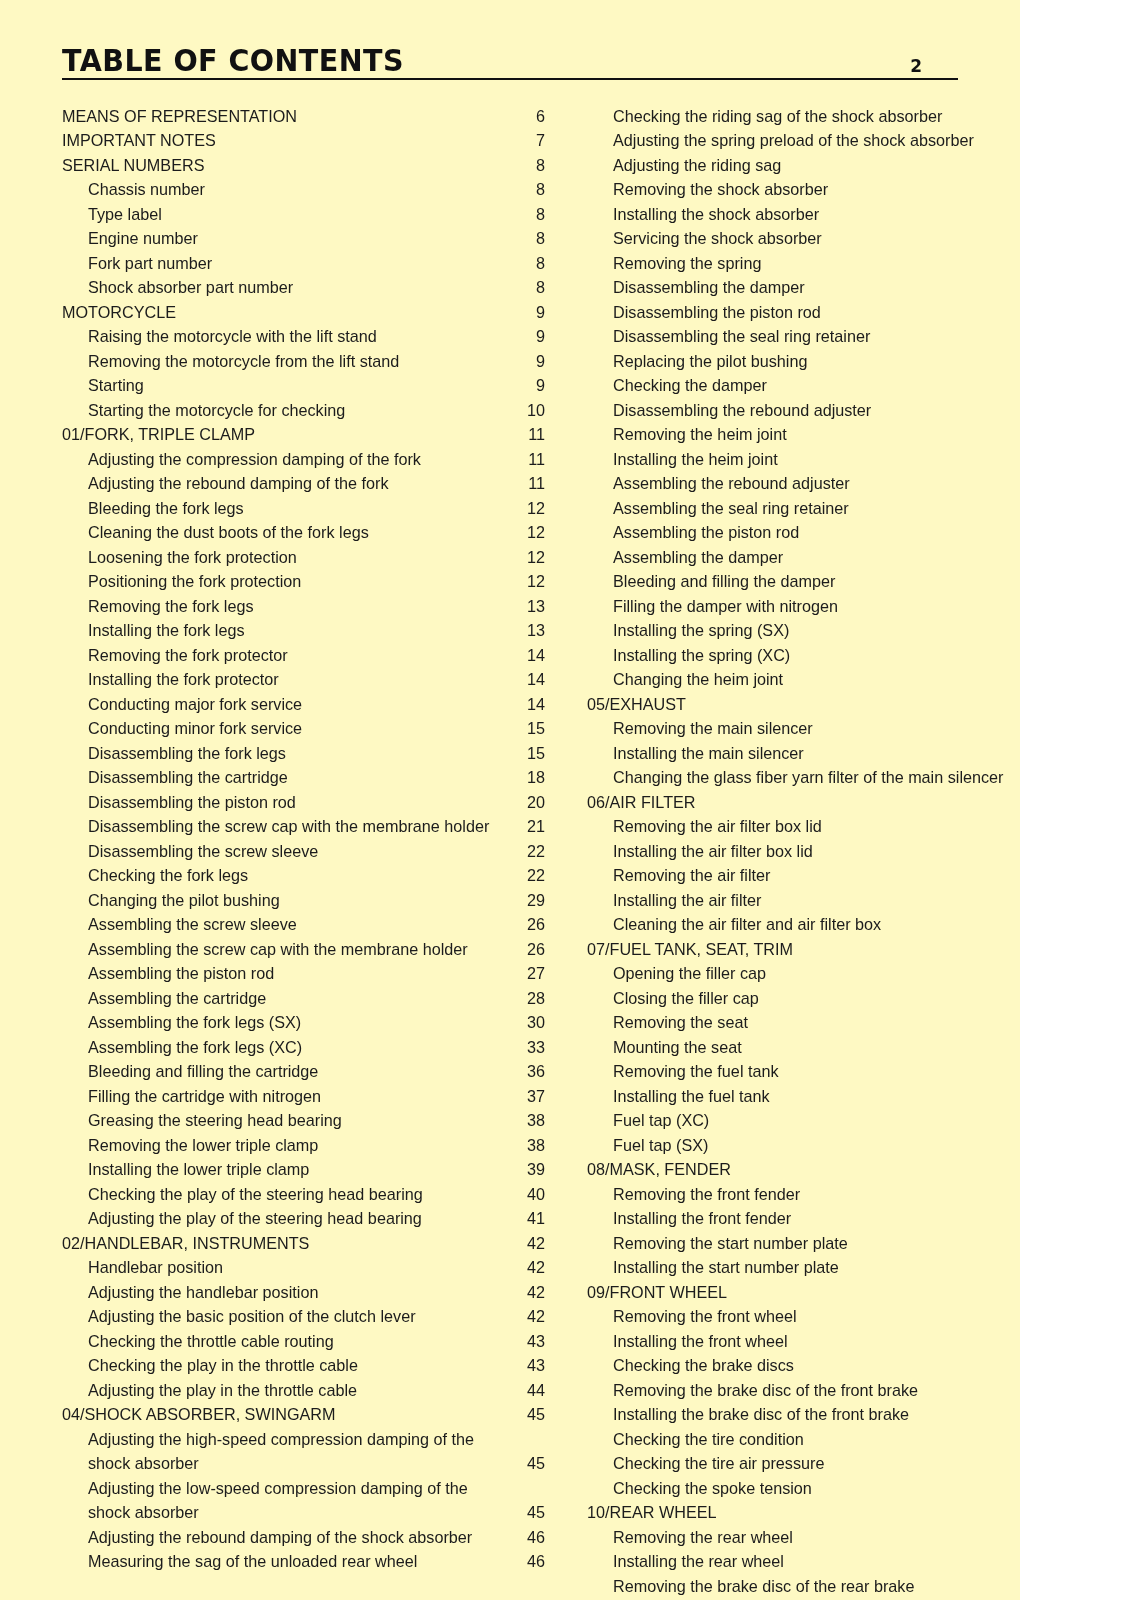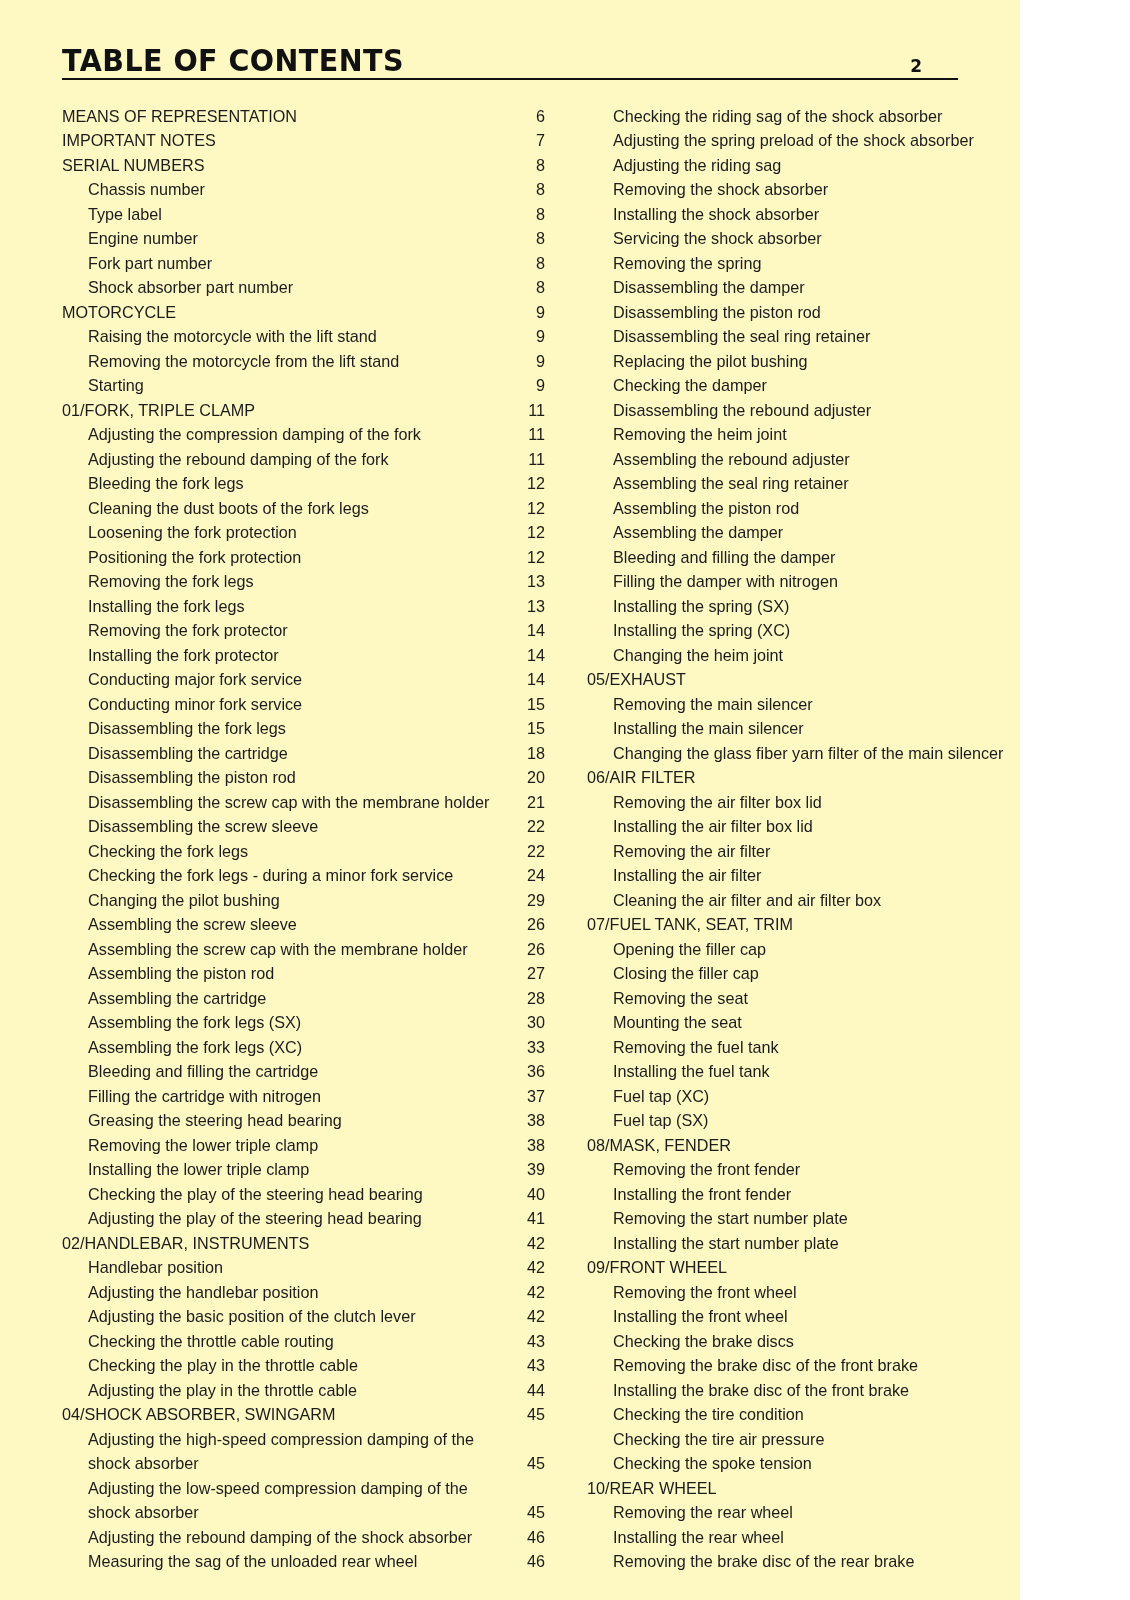--- a/index.html
+++ b/index.html
@@ -203,20 +203,25 @@
         <div class="toc-entry level-2">
           <span class="toc-label">Removing the motorcycle from the lift stand</span>
           <span class="toc-leader gap-before"></span>
           <span class="toc-page">9</span>
         </div>
         <div class="toc-entry level-2">
           <span class="toc-label">Starting</span>
           <span class="toc-leader gap-before"></span>
           <span class="toc-page">9</span>
         </div>
+        <div class="toc-entry level-2">
+          <span class="toc-label">Starting the motorcycle for checking</span>
+          <span class="toc-leader gap-before"></span>
+          <span class="toc-page">10</span>
+        </div>
         <div class="toc-entry level-1">
           <span class="toc-label">01/FORK, TRIPLE CLAMP</span>
           <span class="toc-leader"></span>
           <span class="toc-page">11</span>
         </div>
         <div class="toc-entry level-2">
           <span class="toc-label">Adjusting the compression damping of the fork</span>
           <span class="toc-leader gap-before"></span>
           <span class="toc-page">11</span>
         </div>
@@ -297,25 +302,20 @@
         </div>
         <div class="toc-entry level-2">
           <span class="toc-label">Disassembling the screw sleeve</span>
           <span class="toc-leader gap-before"></span>
           <span class="toc-page">22</span>
         </div>
         <div class="toc-entry level-2">
           <span class="toc-label">Checking the fork legs</span>
           <span class="toc-leader"></span>
           <span class="toc-page">22</span>
-        </div>
-        <div class="toc-entry level-2">
-          <span class="toc-label">Checking the fork legs - during a minor fork service</span>
-          <span class="toc-leader gap-before"></span>
-          <span class="toc-page">24</span>
         </div>
         <div class="toc-entry level-2">
           <span class="toc-label">Changing the pilot bushing</span>
           <span class="toc-leader"></span>
           <span class="toc-page">29</span>
         </div>
         <div class="toc-entry level-2">
           <span class="toc-label">Assembling the screw sleeve</span>
           <span class="toc-leader"></span>
           <span class="toc-page">26</span>
@@ -517,20 +517,25 @@
           <span class="toc-label">Disassembling the rebound adjuster</span>
           <span class="toc-leader gap-before"></span>
           <span class="toc-page">55</span>
         </div>
         <div class="toc-entry level-2">
           <span class="toc-label">Removing the heim joint</span>
           <span class="toc-leader gap-before"></span>
           <span class="toc-page">55</span>
         </div>
         <div class="toc-entry level-2">
+          <span class="toc-label">Installing the heim joint</span>
+          <span class="toc-leader"></span>
+          <span class="toc-page">56</span>
+        </div>
+        <div class="toc-entry level-2">
           <span class="toc-label">Assembling the rebound adjuster</span>
           <span class="toc-leader gap-before"></span>
           <span class="toc-page">57</span>
         </div>
         <div class="toc-entry level-2">
           <span class="toc-label">Assembling the seal ring retainer</span>
           <span class="toc-leader gap-before"></span>
           <span class="toc-page">57</span>
         </div>
         <div class="toc-entry level-2">

